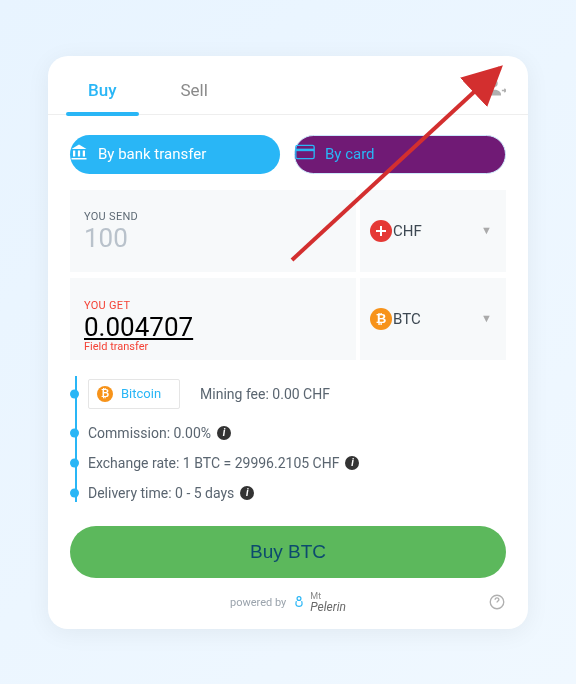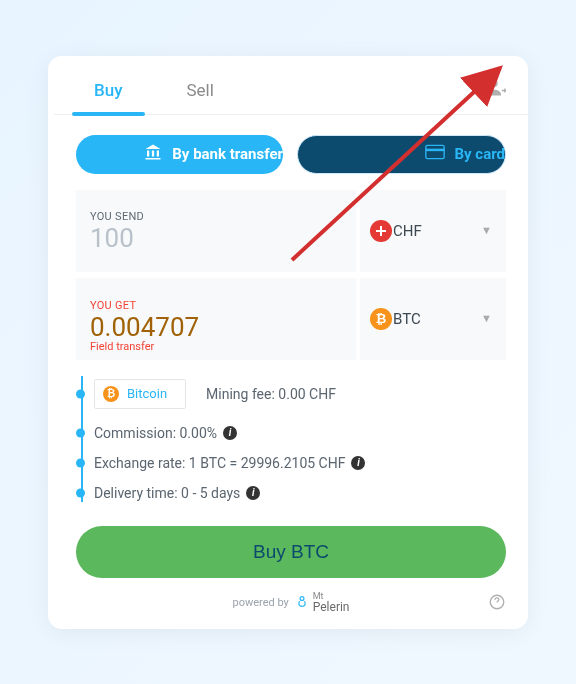--- a/index.html
+++ b/index.html
@@ -9,23 +9,23 @@
     width: 576px;
     height: 684px;
     display: flex;
     align-items: center;
     justify-content: center;
     position: relative;
   }
   .card {
     width: 480px;
     background: #fff;
-    border-radius: 14px;
+    border-radius: 20px;
     box-shadow: 0 4px 24px rgba(0,0,0,0.06);
-    padding: 18px 22px 16px 28px;
+    padding: 18px 22px 16px 22px;
     position: relative;
   }
   .top-row {
     display: flex;
     justify-content: space-between;
     align-items: flex-start;
   }
   .tabs {
     display: flex;
     gap: 28px;
@@ -63,32 +63,31 @@
     display: flex;
     gap: 14px;
     margin-bottom: 16px;
   }
   .method {
     flex: 1;
     height: 39px;
     border-radius: 24px;
     display: flex;
     align-items: center;
-    justify-content: flex-end;
+    justify-content: flex-start;
     gap: 10px;
     font-size: 15px;
     cursor: pointer;
-    font-weight: bold;
   }
   .method.primary {
     background: #29b6f6;
     color: #fff;
   }
   .method.secondary {
-    background: #0c4a6e;
+    background: #701a75;
     color: #29b6f6;
     border: 1.5px solid #cce9fb;
   }
   .fields {
     display: flex;
     flex-direction: column;
     gap: 6px;
     margin-bottom: 0;
   }
   .field-box {
@@ -113,21 +112,21 @@
   .field-label.error { color: #f44336; margin-top: 12px; }
   .field-value {
     font-size: 26px;
     color: #b9c2cb;
     border: none;
     background: transparent;
     outline: none;
     width: 100%;
     font-family: inherit;
   }
-  .field-value.error { color: #a16207; }
+  .field-value.error { color: #000000; text-decoration: underline; }
   .field-error-msg {
     font-size: 11px;
     color: #f44336;
     margin-top: -2px;
   }
   .currency-sel {
     width: 150px;
     background: #f7f9fa;
     display: flex;
     align-items: center;
@@ -359,21 +358,21 @@
 
   <div class="footer">
     <span>powered by</span>
     <span class="pelerin-logo">
       <svg viewBox="0 0 16 16">
           <circle cx="8" cy="4" r="2.2" fill="none" stroke="#29b6f6" stroke-width="1.4"></circle>
           <path d="M5 7c-1 3-1 6 3 6s4-3 3-6" fill="none" stroke="#29b6f6" stroke-width="1.4"></path>
         </svg>
       <span style="display:flex;flex-direction:column;line-height:1;">
         <span style="font-size:9px;">Mt</span>
-        <span style="font-size:12px;color:#6a6a6a;">Pelerin</span>
+        <span style="font-size:12px;color:#6a6a6a;font-style:italic;">Pelerin</span>
       </span>
     </span>
     <span class="help">
       <svg width="18" height="18" viewBox="0 0 24 24" fill="none" stroke="currentColor" stroke-width="1.8">
           <circle cx="12" cy="12" r="9"></circle>
           <path d="M9.5 9a2.5 2.5 0 115 0c0 1.5-2.5 2-2.5 3.5M12 17h.01"></path>
         </svg>
     </span>
   </div>
 

